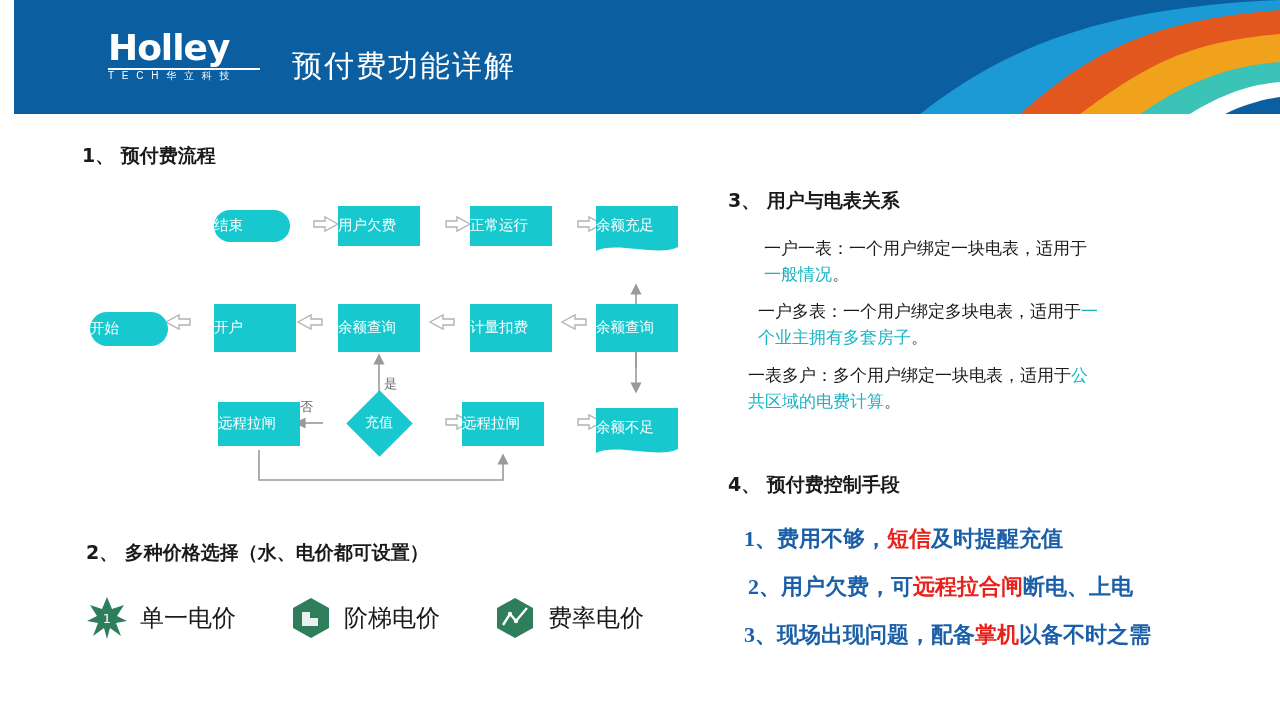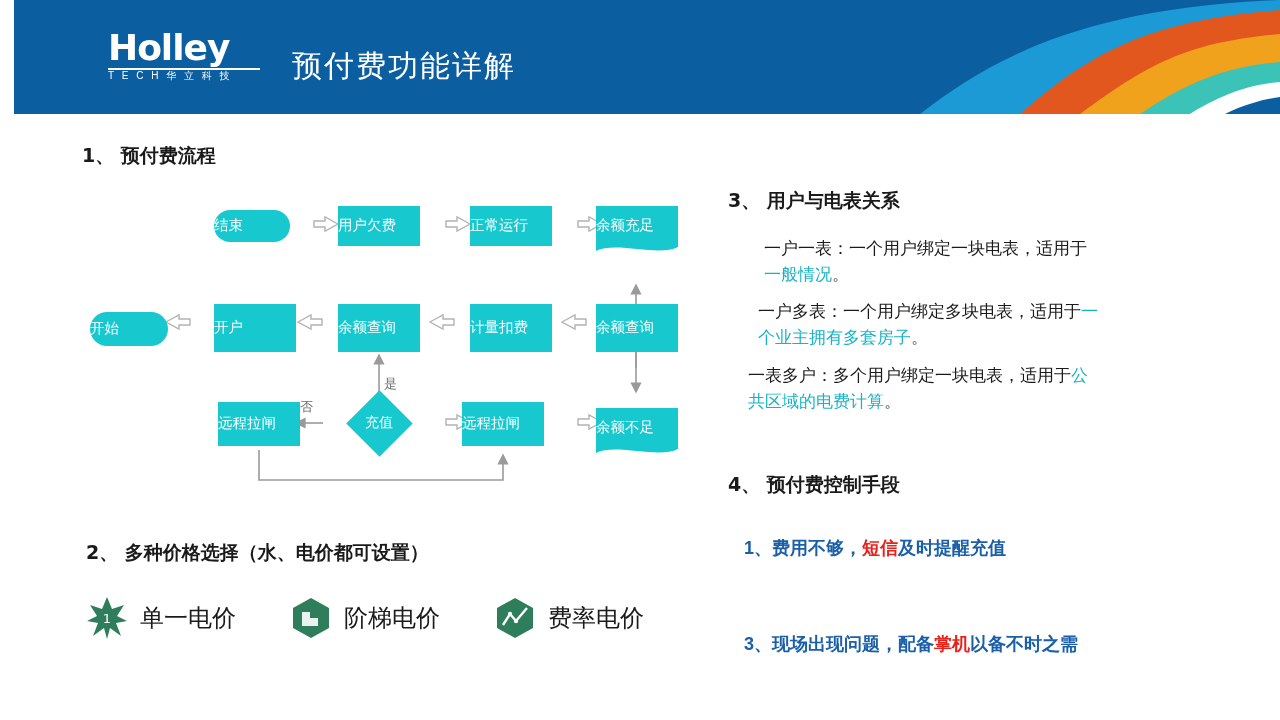--- a/index.html
+++ b/index.html
@@ -166,25 +166,24 @@
     font-size: 17px;
     line-height: 26px;
     color: #1a1a1a;
     font-family: "DejaVu Sans", sans-serif;
     width: 420px;
   }
   .rel-hl { color: #18b4c4; }
 
   .ctrl-item {
     position: absolute;
-    font-size: 18px;
+    font-size: 22px;
     font-weight: bold;
-    font-family: Liberation Sans, sans-serif;
+    font-family: Liberation Serif, serif;
     white-space: nowrap;
-    margin-top: 12px;
   }
   .c-blue { color: #1a5fa8; }
   .c-red  { color: #e8211b; }
 
   
   .price-row { position: absolute; left: 86px; top: 592px; width: 620px; height: 60px; }
   .price-item {
     position: absolute;
     display: flex;
     align-items: center;
@@ -351,18 +350,21 @@
   </div>
 
   <div class="rel-item" style="left:748px; top:362px; width:350px;">
     <span>一表多户：多个用户绑定一块电表，适用于</span><span class="rel-hl">公共区域的电费计算</span><span>。</span>
   </div>
 
   <div class="ctrl-item" style="left:744px; top:524px;">
     <span class="c-blue">1、</span><span class="c-blue">费用不够，</span><span class="c-red">短信</span><span class="c-blue">及时提醒充值</span>
   </div>
 
+  <div class="ctrl-item" style="left:748px; top:572px;">
+    <span class="c-blue">2、</span><span class="c-blue">用户欠费，可</span><span class="c-red">远程拉合闸</span><span class="c-blue">断电、上电</span>
+  </div>
 
   <div class="ctrl-item" style="left:744px; top:620px;">
     <span class="c-blue">3、</span><span class="c-blue">现场出现问题，配备</span><span class="c-red">掌机</span><span class="c-blue">以备不时之需</span>
   </div>
 
 </div>
 
 </body></html>

